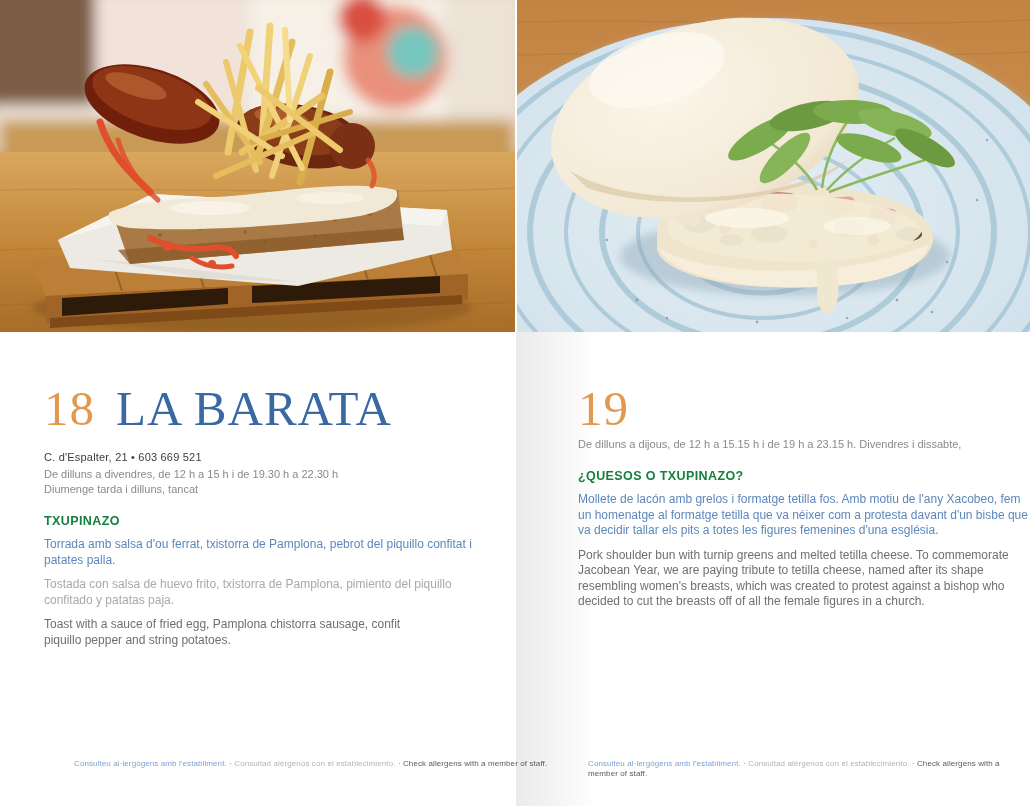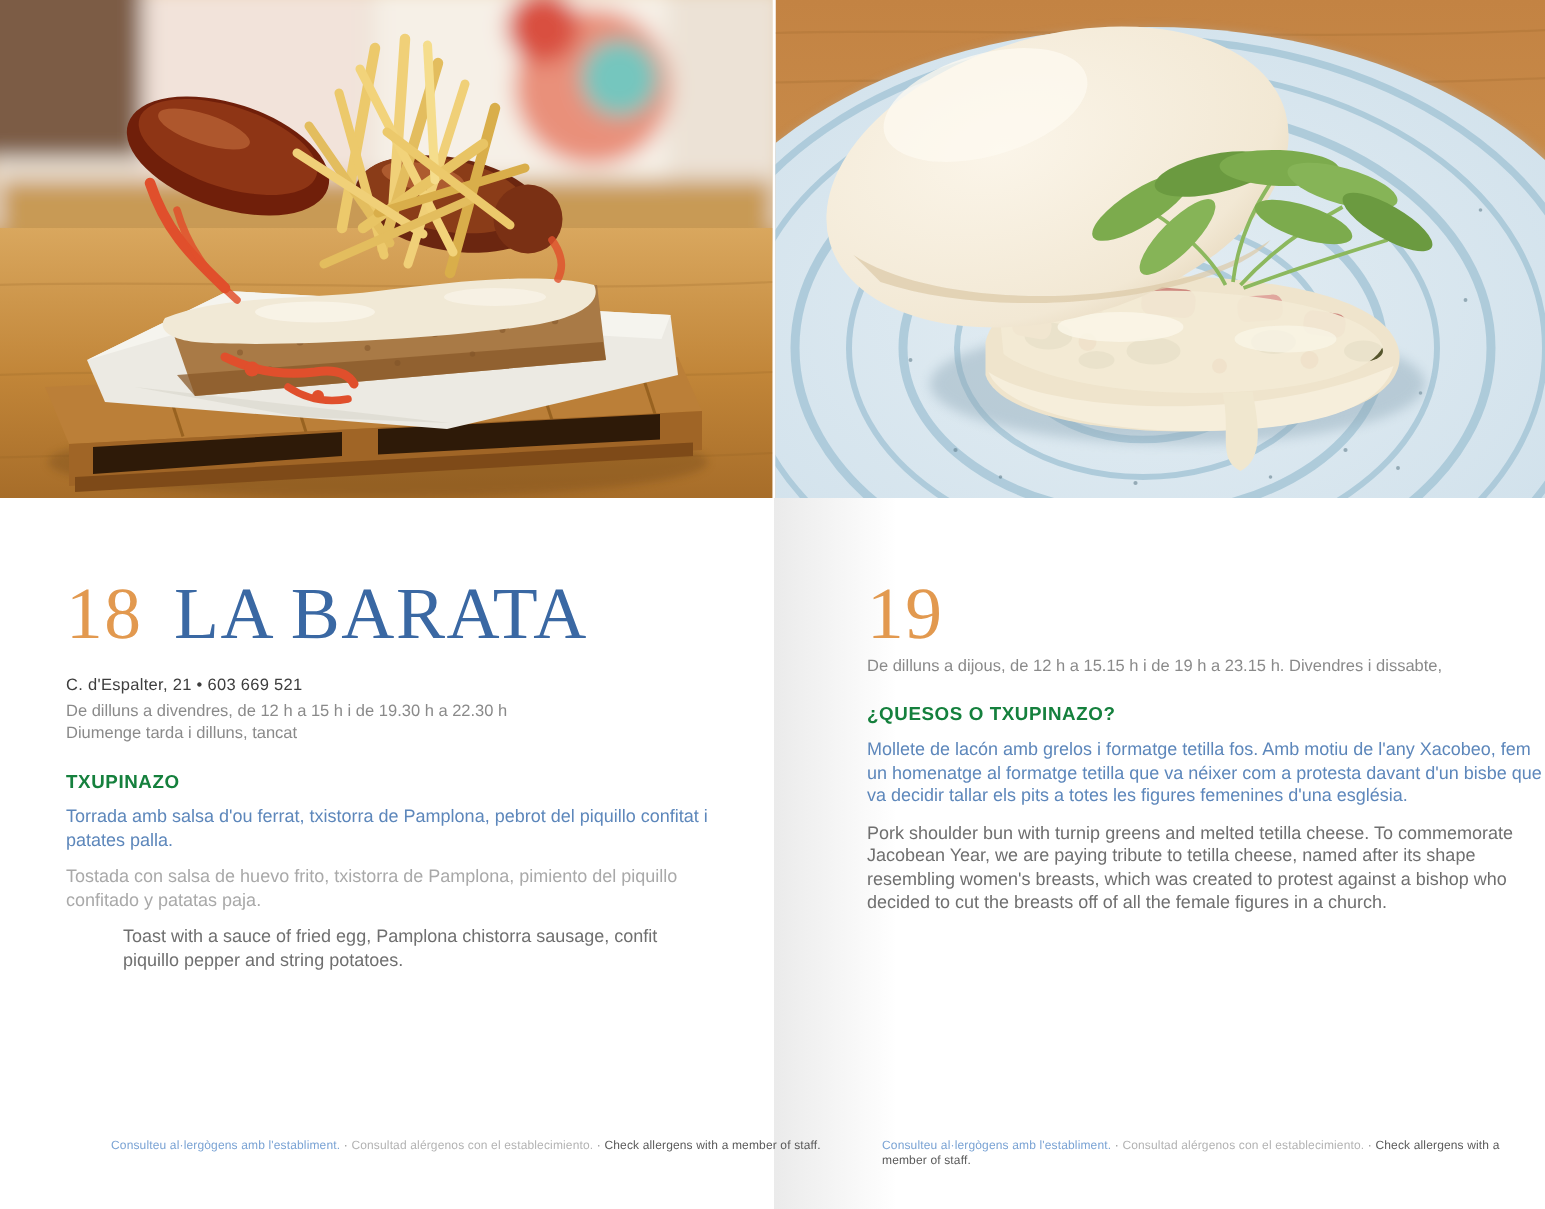--- a/index.html
+++ b/index.html
@@ -34,21 +34,21 @@
 
   .address{margin:18px 0 0 0;font-size:11px;font-weight:normal;color:#3d3d3d;letter-spacing:.2px;}
   .hours{margin-top:4px;font-size:11px;color:#8a8a8a;line-height:15px;}
 
   .dish-name{margin:17px 0 0 0;font-size:12.5px;font-weight:bold;color:#15803d;letter-spacing:.4px;}
 
   p.desc{margin:9px 0 0 0;font-size:12px;line-height:15.5px;}
   p.desc.ca{color:#5d87bb;}
   p.desc.es{color:#a9a9a9;}
   p.desc.en{color:#6f6f6f;}
-  p.desc.w-narrow{max-width:378px;margin-left:38px;}
+  p.desc.w-narrow{max-width:378px;}
 
   .footnote{position:absolute;top:751px;font-size:8px;line-height:10px;letter-spacing:.1px;margin-left:30px;}
   .footnote-left{left:44px;}
   .footnote-right{left:558px;}
   .footnote .fn-ca{color:#7aa3d4;}
   .footnote .fn-sep{color:#9a9a9a;}
   .footnote .fn-es{color:#b3b3b3;}
   .footnote .fn-en{color:#5a5a5a;}
 </style>
 </head>

